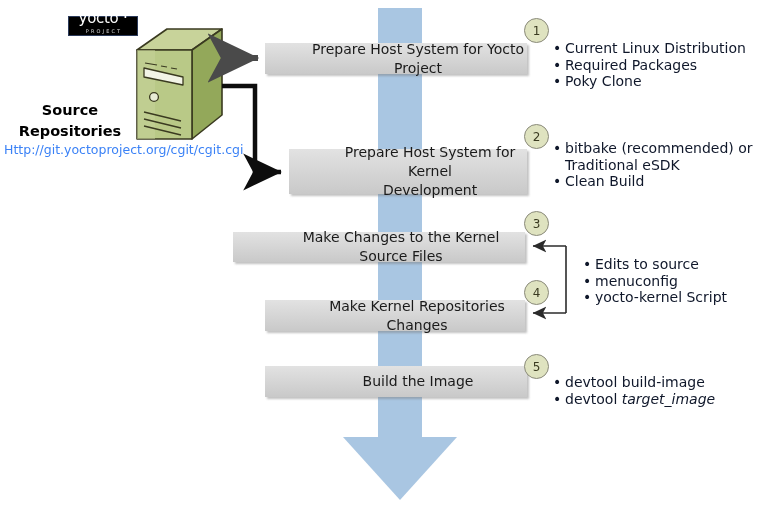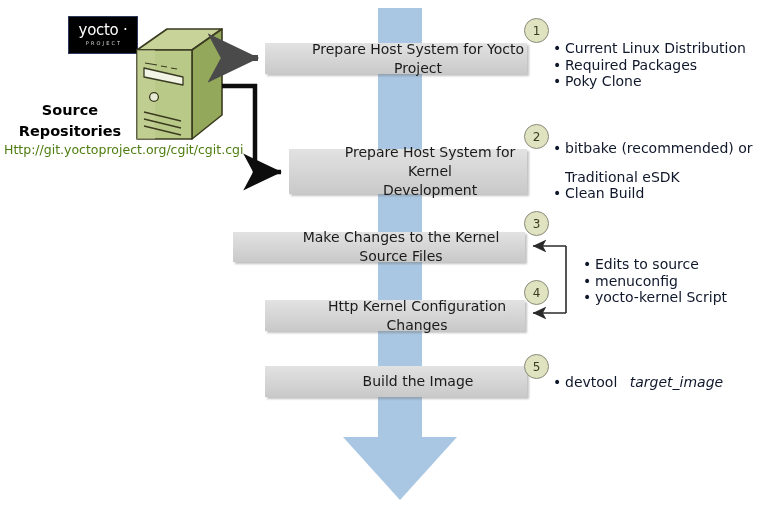--- a/index.html
+++ b/index.html
@@ -37,28 +37,28 @@
     border-left: 57px solid transparent;
     border-right: 57px solid transparent;
     border-top: 63px solid #a9c6e2;
   }
 
   
   #yocto-logo {
     left: 68px;
     top: 16px;
     width: 70px;
-    height: 38px;
+    height: 20px;
     background: #000000;
     border: 1px solid #2b3a5a;
     box-sizing: border-box;
     display: flex;
     flex-direction: column;
     align-items: center;
-    justify-content: center;
+    justify-content: flex-end;
   }
   #yocto-logo .ylogo-main {
     color: #ffffff;
     font-size: 15px;
     line-height: 15px;
     letter-spacing: -0.3px;
     font-weight: 400;
   }
   #yocto-logo .ylogo-sub {
     color: #d8d8d8;
@@ -78,21 +78,21 @@
     font-size: 14.5px;
     font-weight: bold;
     line-height: 21px;
     color: #000000;
     margin-top: 36px;
   }
   #repo-url {
     left: 4px;
     top: 142px;
     font-size: 12.5px;
-    color: #4d7c0f;
+    color: #3b82f6;
     white-space: nowrap;
   }
 
   
   #server-icon { left: 133px; top: 27px; width: 92px; height: 117px; }
 
   
   .proc-box {
     background: linear-gradient(180deg, #e2e2e2 0%, #d6d6d6 48%, #c9c9c9 100%);
     box-shadow: 1.5px 1.5px 2px rgba(120,120,120,0.45);
@@ -145,22 +145,22 @@
     position: relative;
     padding-left: 12px;
     margin: 0;
   }
   .bullets li::before {
     content: "\2022";
     position: absolute;
     left: 0;
     top: 0;
   }
-  .bullets li .wrap2 { display: block; margin-top: 12px; }
-  .ital { font-style: italic; margin-left: 8px; }
+  .bullets li .wrap2 { display: block; }
+  .ital { font-style: italic; }
 
   #bullets-1 { left: 553px; top: 40px; width: 210px; }
   #bullets-2 { left: 553px; top: 140px; width: 212px; }
   #bullets-3 { left: 583px; top: 256px; width: 175px; }
   #bullets-5 { left: 553px; top: 374px; width: 200px; }
 
   
   #connectors {
     left: 0; top: 0;
     width: 769px; height: 517px;
@@ -243,21 +243,21 @@
       <span>Prepare Host System for Kernel</span><br>
       <span>Development</span>
     </span>
   </div>
 
   <div class="abs proc-box" id="box-3">
     <span>Make Changes to the Kernel Source Files</span>
   </div>
 
   <div class="abs proc-box" id="box-4">
-    <span>Http Kernel Configuration Changes</span>
+    <span>Make Kernel Repositories Changes</span>
   </div>
 
   <div class="abs proc-box" id="box-5">
     <span>Build the Image</span>
   </div>
 
   <div class="abs step-circle" id="step-1">
     <span>1</span>
   </div>
   <div class="abs step-circle" id="step-2">
@@ -287,16 +287,17 @@
     <li><span>Clean Build</span></li>
   </ul>
 
   <ul class="abs bullets" id="bullets-3">
     <li><span>Edits to source</span></li>
     <li><span>menuconfig</span></li>
     <li><span>yocto-kernel Script</span></li>
   </ul>
 
   <ul class="abs bullets" id="bullets-5">
+    <li><span>devtool build-image</span></li>
     <li><span>devtool </span><span class="ital">target_image</span></li>
   </ul>
 
 </div>
 
 </body></html>

